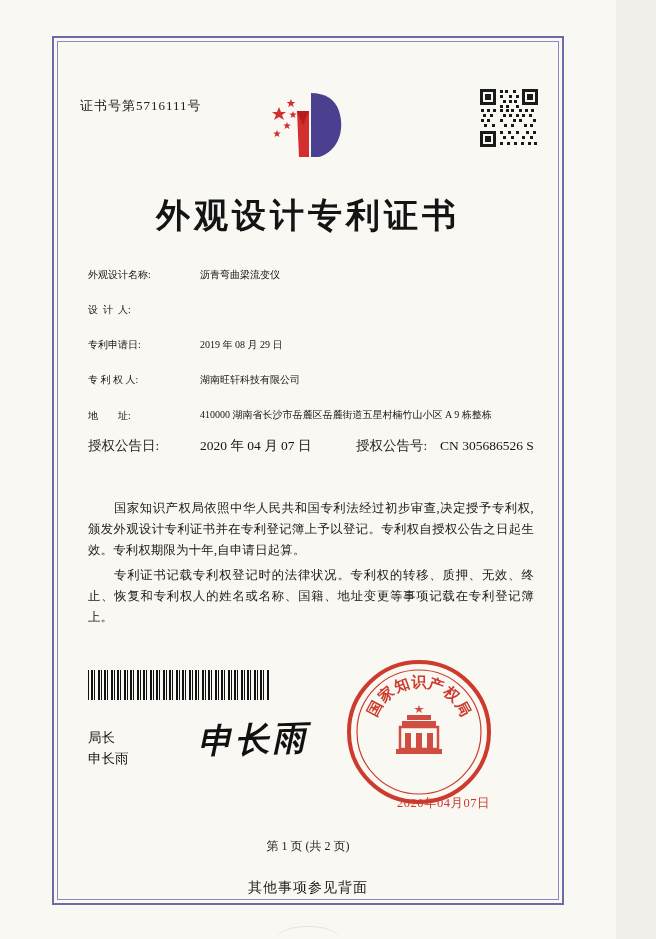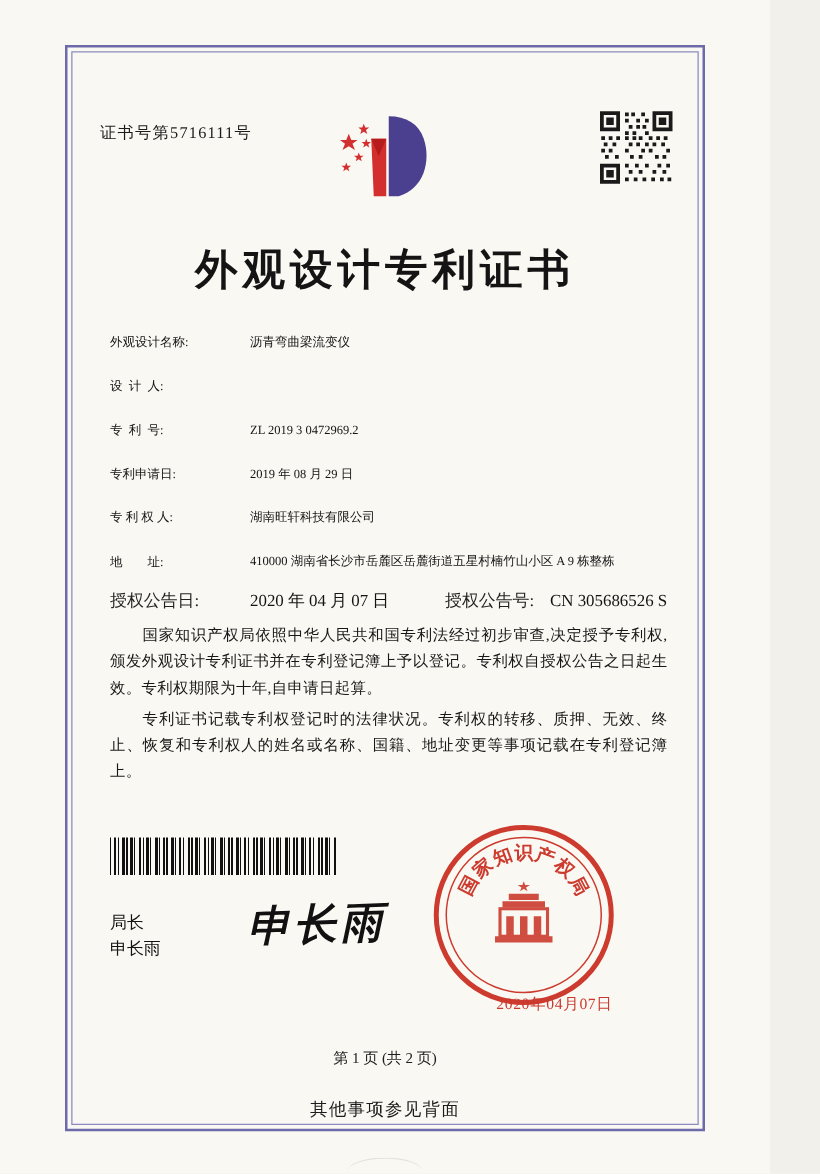--- a/index.html
+++ b/index.html
@@ -278,24 +278,20 @@
 
       <div class="row">
         <div class="lbl">外观设计名称:</div>
         <div class="val">沥青弯曲梁流变仪</div>
       </div>
 
       <div class="row">
         <div class="lbl">设  计  人:</div>
       </div>
 
-      <div class="row">
-        <div class="lbl">专  利  号:</div>
-        <div class="val">ZL 2019 3 0472969.2</div>
-      </div>
 
       <div class="row">
         <div class="lbl">专利申请日:</div>
         <div class="val">2019 年 08 月 29 日</div>
       </div>
 
       <div class="row">
         <div class="lbl">专 利 权 人:</div>
         <div class="val">湖南旺轩科技有限公司</div>
       </div>

